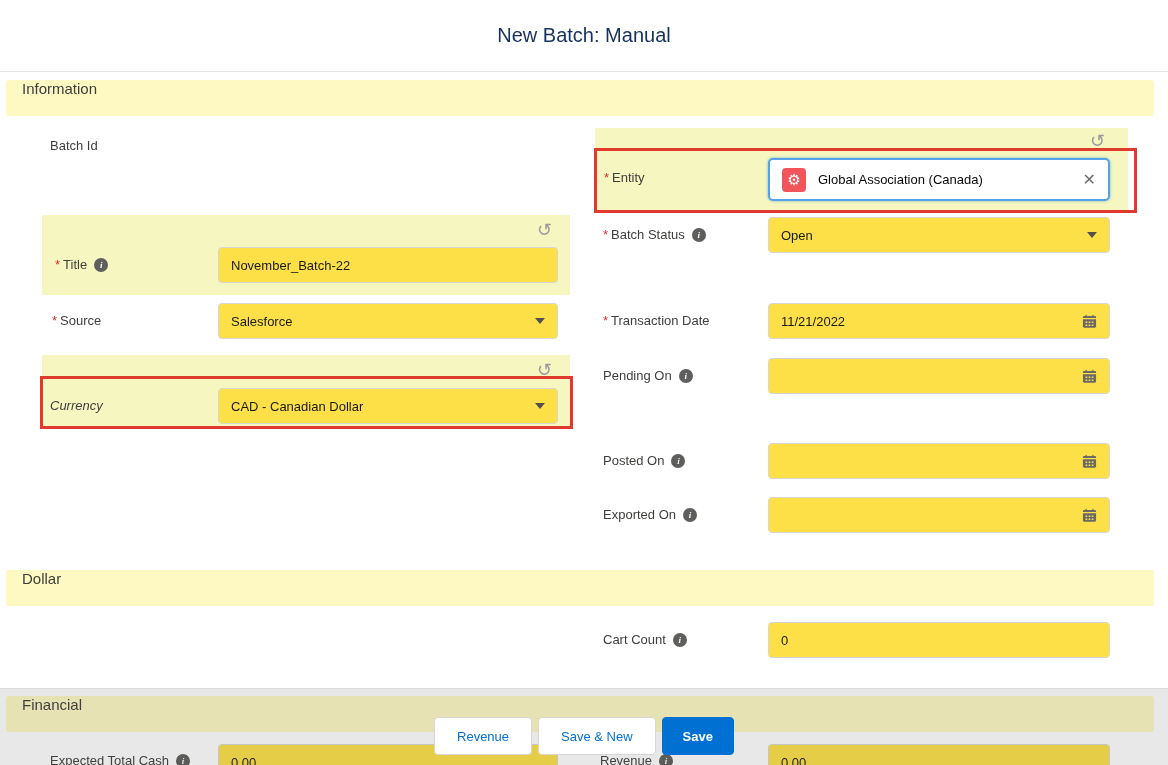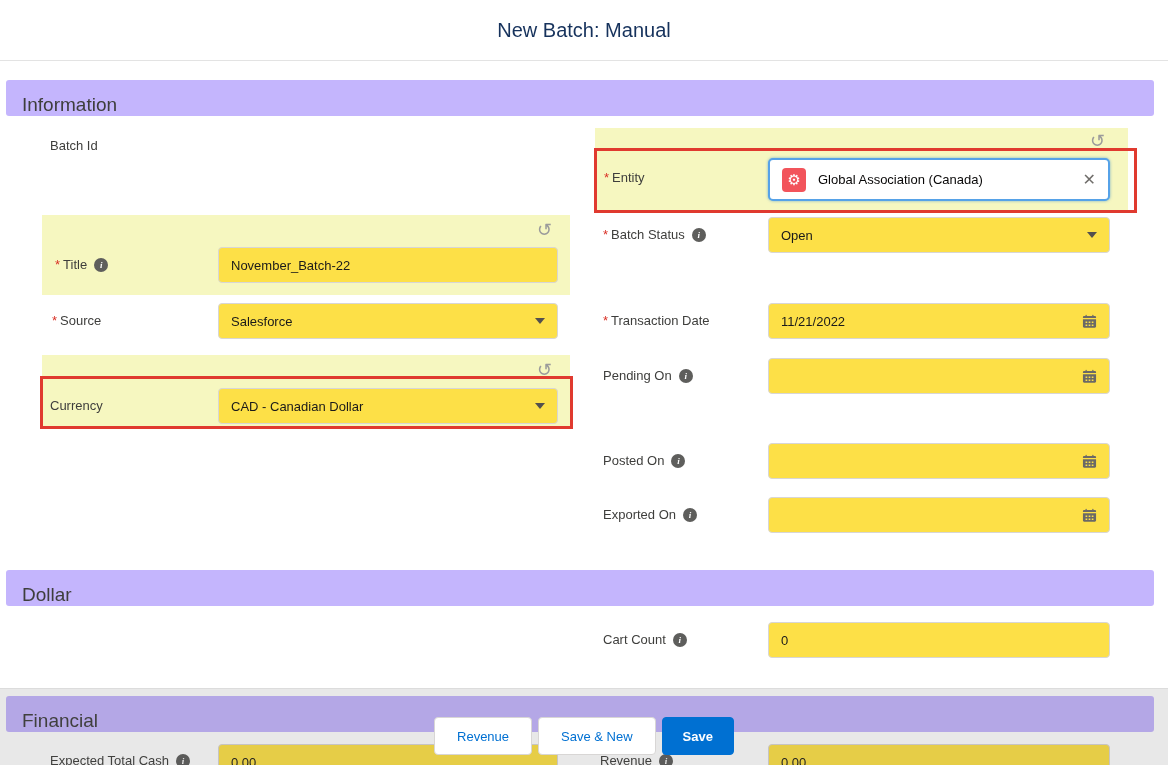--- a/index.html
+++ b/index.html
@@ -1,24 +1,24 @@
 <!DOCTYPE html>
 <html><head>
 <meta charset="utf-8">
 <style>
   * { margin:0; padding:0; box-sizing:border-box; }
   body { font-family:"Liberation Sans", sans-serif; background:#fff; }
   .canvas { position:relative; width:1168px; height:765px; background:#fff; overflow:hidden; }
 
-  .modal-header { position:absolute; top:0; left:0; width:100%; height:61px; background:#fff;
+  .modal-header { position:absolute; top:0; left:0; width:100%; height:72px; background:#fff;
     border-bottom:1px solid #e3e3e3; display:flex; align-items:center; justify-content:center; }
   .modal-title { font-size:20px; font-weight:400; color:#16325c; }
 
-  .section-bar { position:absolute; left:6px; width:1148px; height:36px; background:#c4b5fd;
-    border-radius:3px; display:flex; align-items:flex-end; padding-left:16px; font-size:19px; color:#3e3e3c; }
+  .section-bar { position:absolute; left:6px; width:1148px; height:36px; background:#fef9c3;
+    border-radius:3px; display:flex; align-items:flex-start; padding-left:16px; font-size:15px; color:#3e3e3c; }
 
   .hl { position:absolute; background:#f6f7c0; z-index:1; }
   .red-box { position:absolute; border:3px solid #e03a2f; z-index:6; pointer-events:none; }
   .undo { position:absolute; color:#9b9b9b; font-size:18px; line-height:1; z-index:3; cursor:pointer; }
 
   .lbl { position:absolute; display:flex; align-items:center; gap:7px; font-size:13px; color:#3e3e3c; z-index:2; white-space:nowrap;text-align:right; }
   .req { color:#d93025; margin-right:-4px; }
   .info { width:14px; height:14px; border-radius:50%; background:#5e5e5c; color:#fff; font-size:9px;
     font-style:italic; font-weight:bold; display:flex; align-items:center; justify-content:center;
     font-family:"Liberation Serif", serif; cursor:pointer; flex:0 0 auto; }
@@ -119,21 +119,21 @@
     <span class="req">*</span>
     <span>Transaction Date</span>
   </div>
   <div class="box right-col" style="top:303px;">
     <input value="11/21/2022" style="">
     <svg class="cal" width="15" height="15" viewBox="0 0 16 16">
         <path fill="#6b6966" d="M13.7 2.2h-1.4v-.7c0-.4-.3-.7-.7-.7s-.7.3-.7.7v.7H5.1v-.7c0-.4-.3-.7-.7-.7s-.7.3-.7.7v.7H2.3c-.7 0-1.3.6-1.3 1.3v.7h14v-.7c0-.7-.6-1.3-1.3-1.3zM1 13.4c0 .7.6 1.3 1.3 1.3h11.4c.7 0 1.3-.6 1.3-1.3V5.6H1v7.8zm9.4-5.5h1.8v1.8h-1.8V7.9zm0 3.2h1.8v1.8h-1.8v-1.8zM7.1 7.9h1.8v1.8H7.1V7.9zm0 3.2h1.8v1.8H7.1v-1.8zM3.8 7.9h1.8v1.8H3.8V7.9zm0 3.2h1.8v1.8H3.8v-1.8z"></path>
       </svg>
   </div>
 
-  <div class="lbl" style="left:50px; top:398px;">
+  <div class="lbl" style="left:50px; top:398px;font-style:italic;">
     <span>Currency</span>
   </div>
   <div class="box left-col" style="top:388px;">
     <span>CAD - Canadian Dollar</span>
     <span class="chev"></span>
   </div>
 
   <div class="lbl" style="left:603px; top:368px;">
     <span>Pending On</span>
     <span class="info">i</span>

